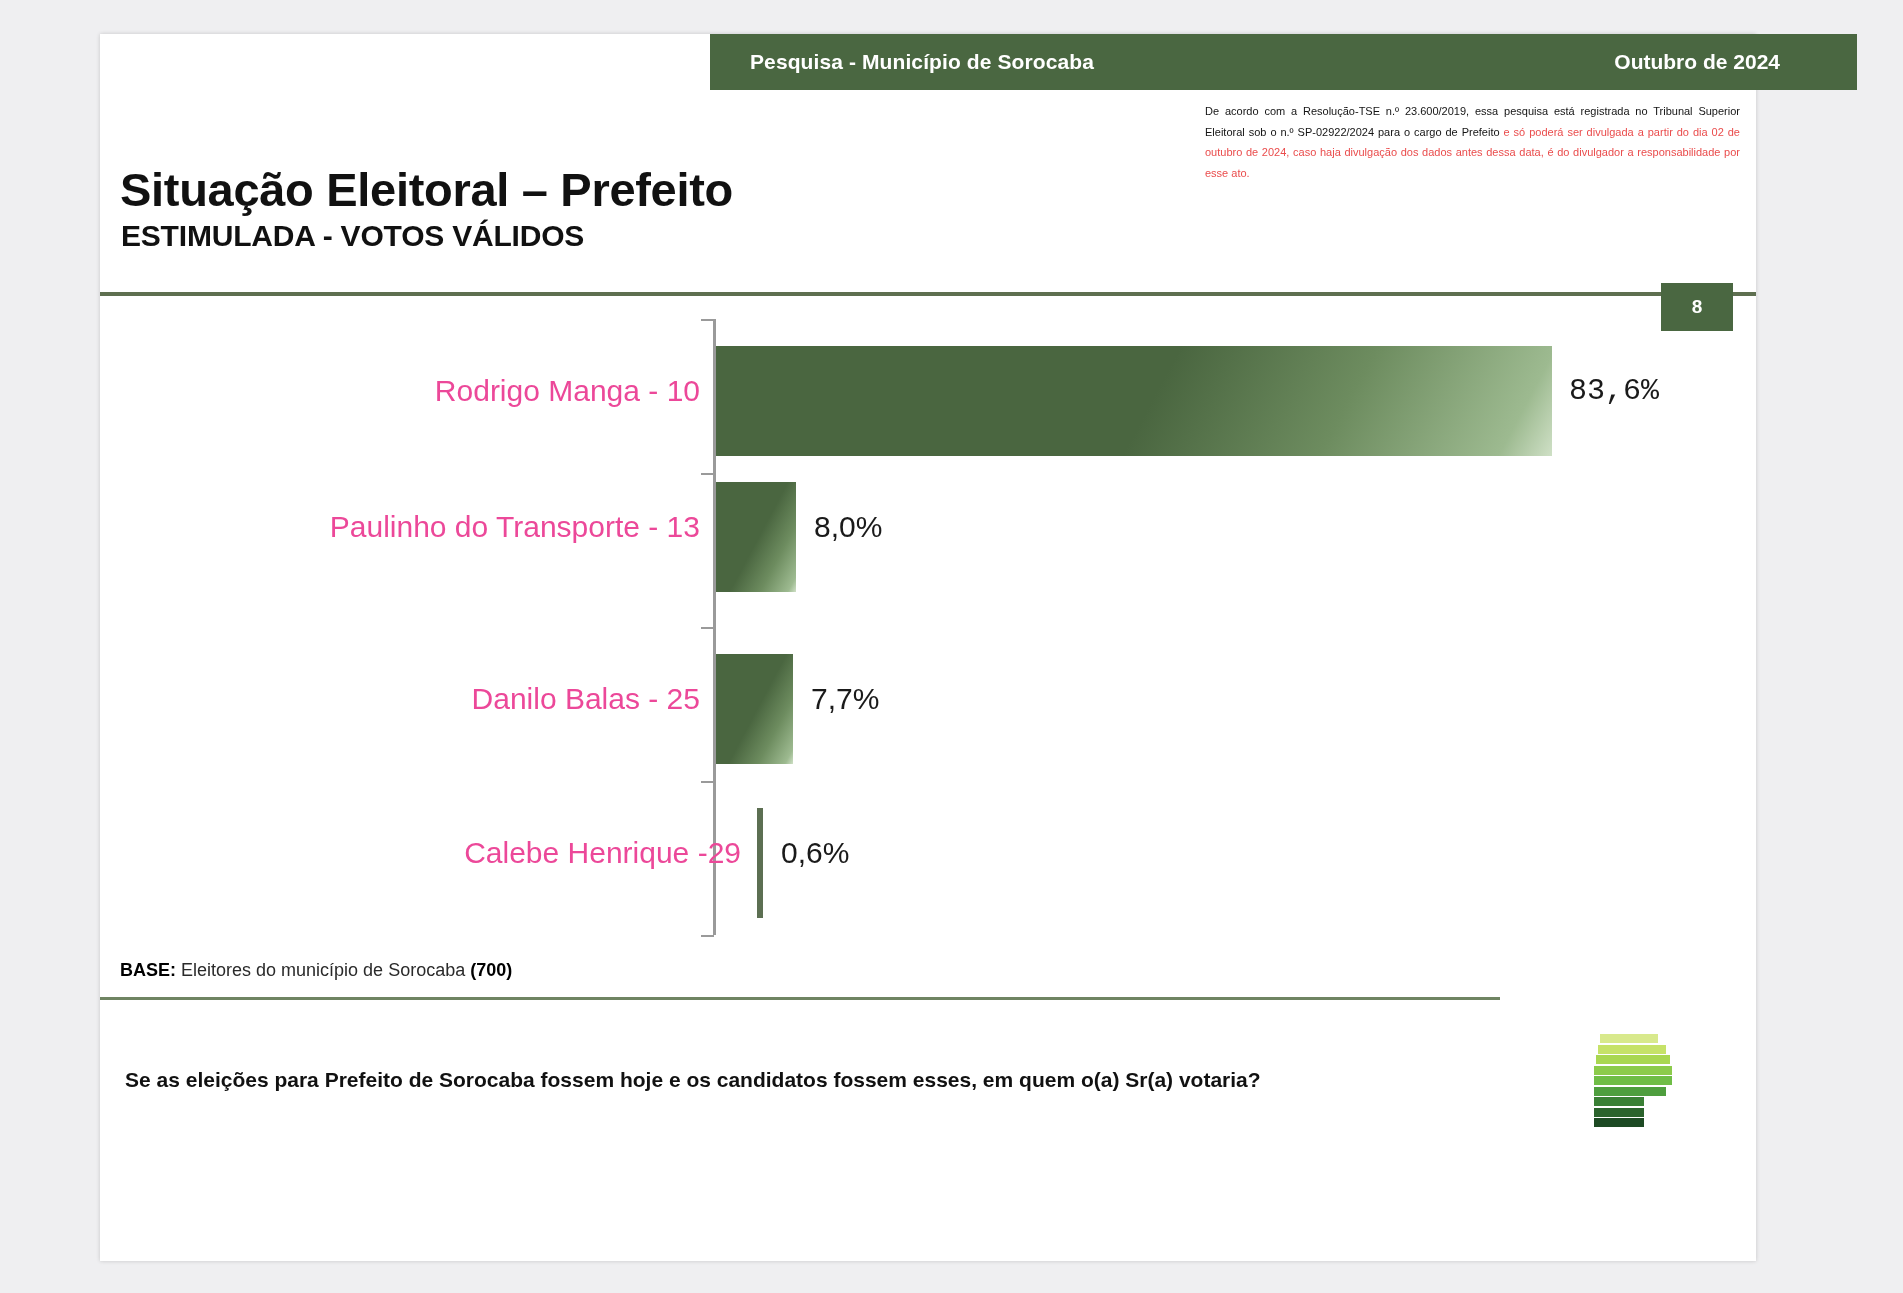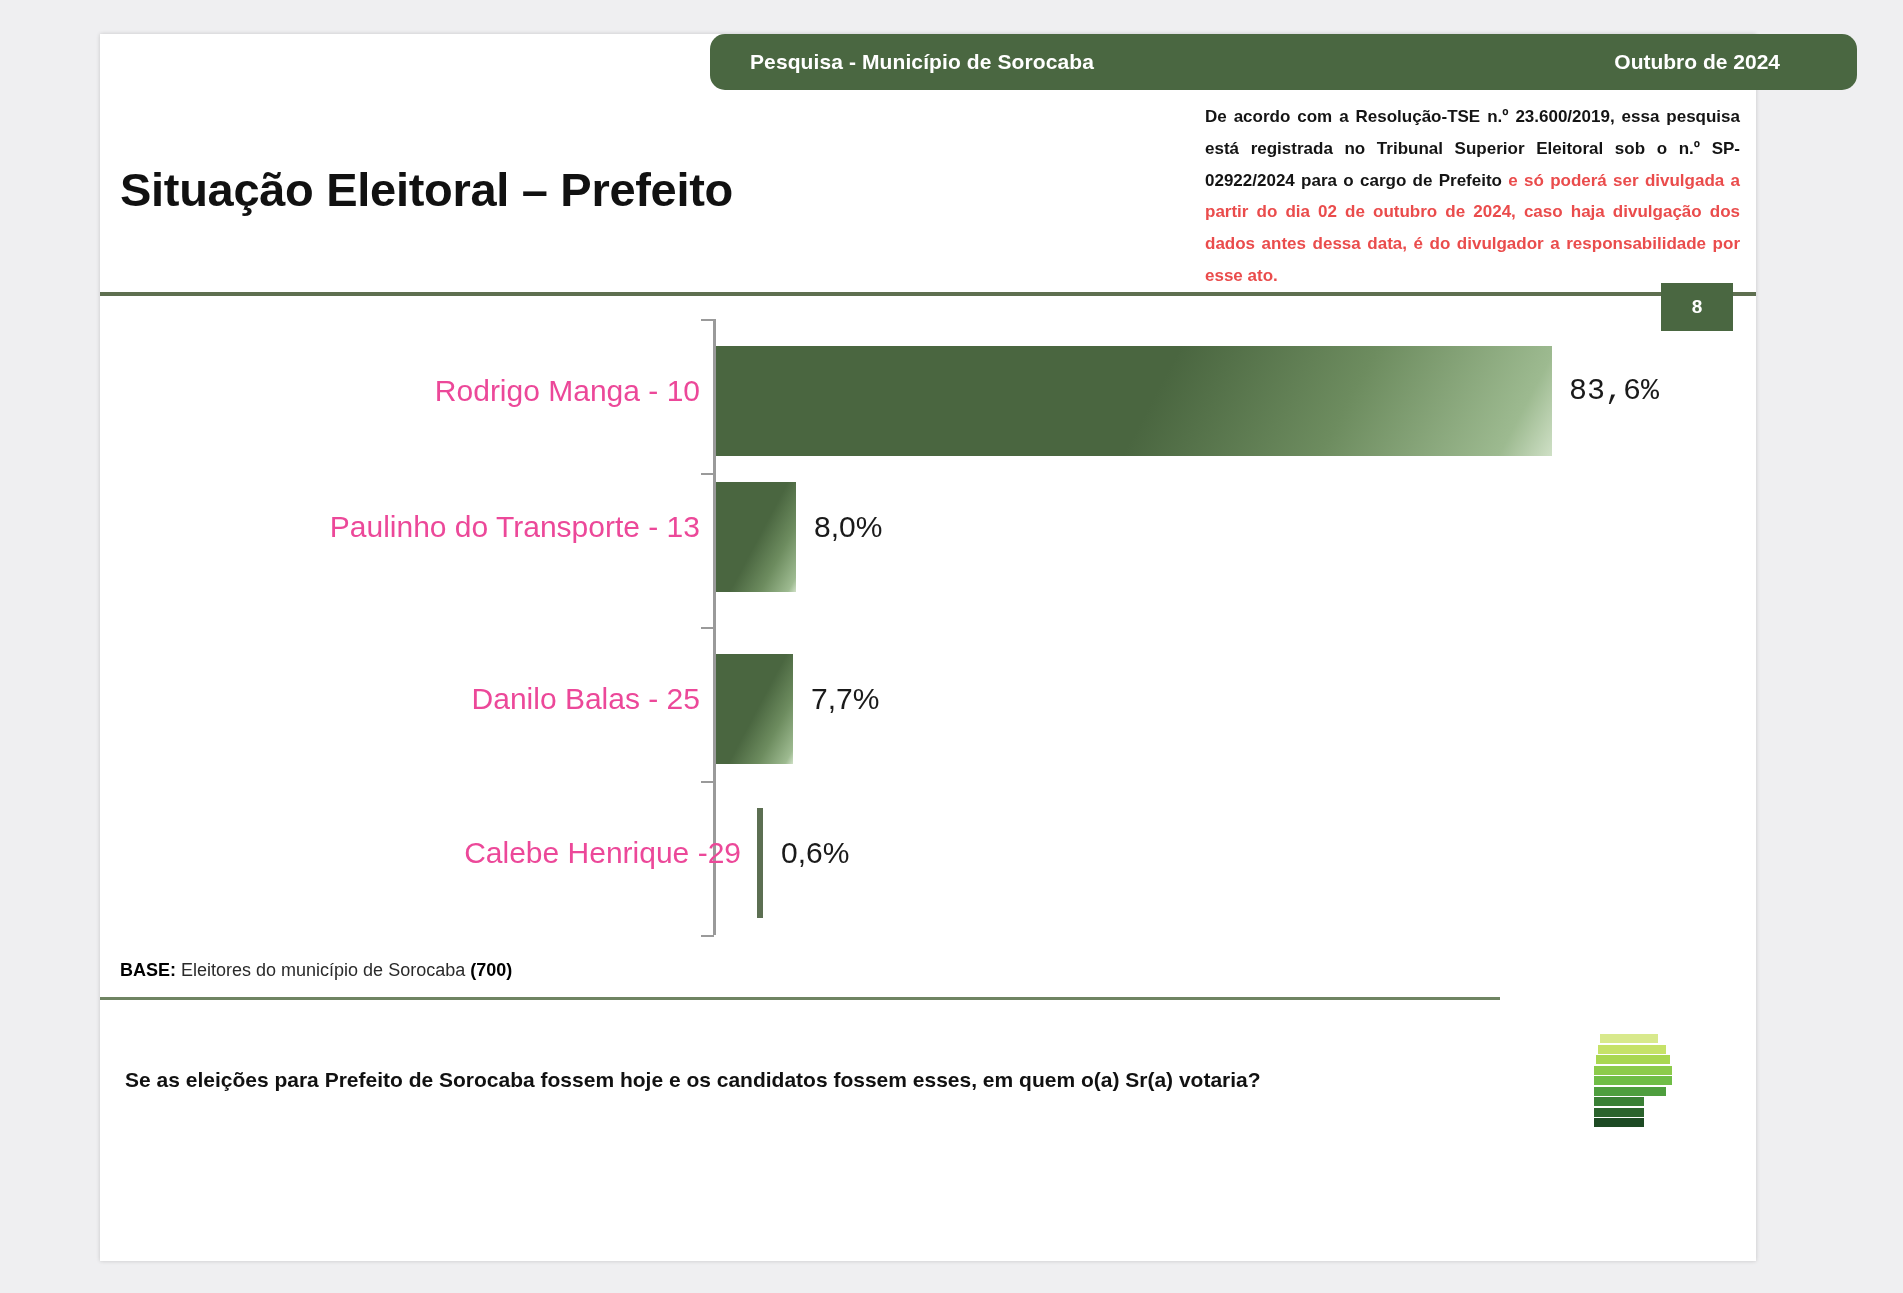--- a/index.html
+++ b/index.html
@@ -30,21 +30,20 @@
   #header-bar {
     position: absolute;
     left: 610px;
     top: 0px;
     width: 1147px;
     height: 56px;
     background: #4a6741;
     display: flex;
     align-items: center;
     z-index: 5;
-    border-radius: 15px;
   }
   #header-bar .hdr-left {
     color: #ffffff;
     font-size: 21px;
     font-weight: bold;
     margin-left: 40px;
     letter-spacing: .1px;
   }
   #header-bar .hdr-right {
     color: #ffffff;
@@ -53,22 +52,22 @@
     position: absolute;
     right: 77px;
   }
 
   
   #disclaimer {
     position: absolute;
     left: 1105px;
     top: 67px;
     width: 535px;
-    font-size: 17px;
-    font-weight: bold;
+    font-size: 11px;
+    font-weight: normal;
     line-height: 1.87;
     color: #141414;
     text-align: justify;
     text-justify: inter-word;
   }
   #disclaimer .red { color: #ea4c4c; }
 
   
   #page-badge {
     position: absolute;
@@ -236,20 +235,21 @@
     <div class="hdr-right">Outubro de 2024</div>
   </div>
 
   <div id="disclaimer">
     <span>De acordo com a Resolução-TSE n.º 23.600/2019, essa pesquisa está registrada no Tribunal Superior Eleitoral sob o n.º SP-02922/2024 para o cargo de Prefeito </span><span class="red">e só poderá ser divulgada a partir do dia 02 de outubro de 2024, caso haja divulgação dos dados antes dessa data, é do divulgador a responsabilidade por esse ato.</span>
   </div>
 
   <div id="page-badge">8</div>
 
   <div id="title-main">Situação Eleitoral – Prefeito</div>
+  <div id="title-sub">ESTIMULADA - VOTOS VÁLIDOS</div>
   <div id="title-rule"></div>
 
   <div id="chart">
     <div id="axis-line"></div>
     <div id="chart-rows">
         <div class="bar-row" style="top: 28px;">
           <div class="bar-label">Rodrigo Manga - 10</div>
           <div class="bar-rect" style="width: 836px;"></div>
           <div class="bar-value" style="left: 1469px; font-family: Liberation Mono, monospace;">83,6%</div>
         </div>

